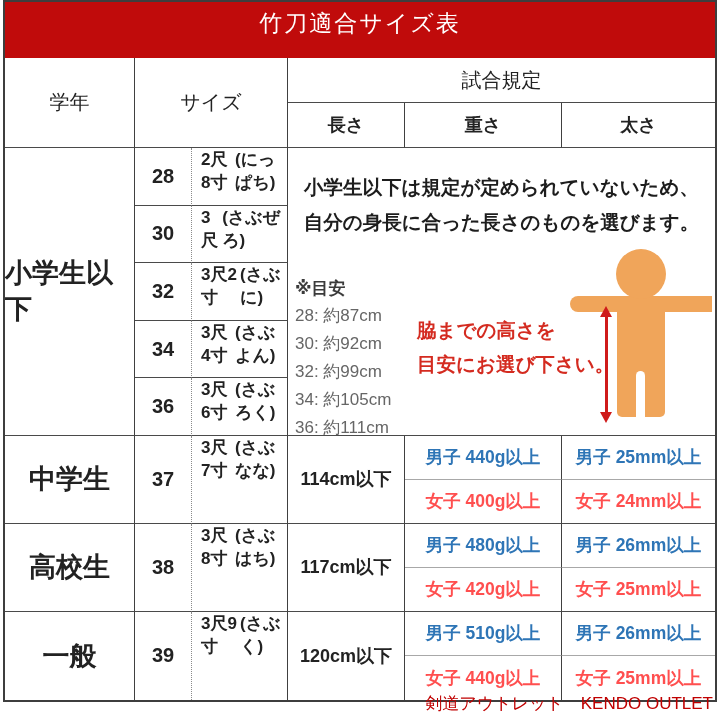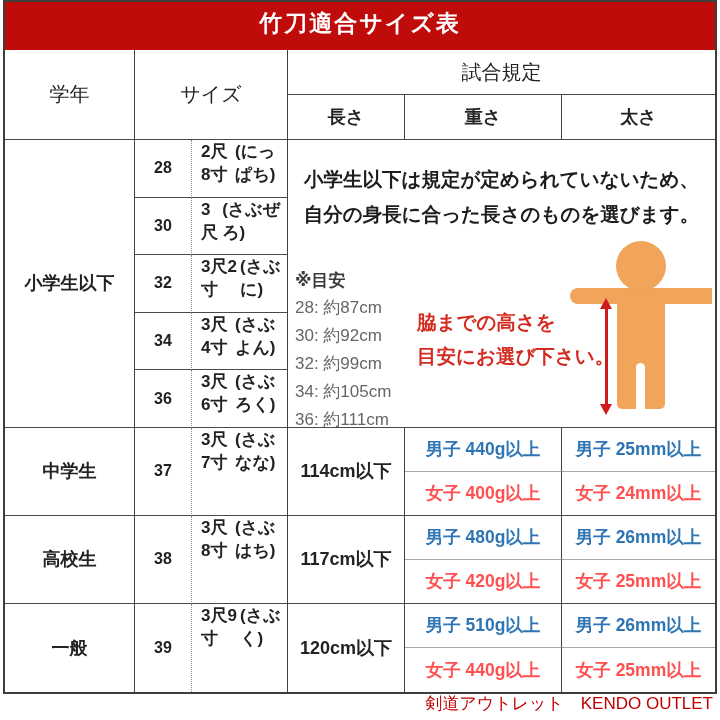--- a/index.html
+++ b/index.html
@@ -5,41 +5,41 @@
   html,body{margin:0;padding:0;}
   body{
     width:720px;height:720px;background:#ffffff;position:relative;overflow:hidden;
     font-family:"Liberation Sans","DejaVu Sans",sans-serif;color:#222;
   }
   .sheet{
     position:absolute;left:3px;top:0;width:710px;
     border:2px solid #3e3e3e;background:#fff;
   }
   .titlebar{
-    height:48px;background:var(--title-bg,#c00b0b);color:#fff;
-    font-size:23px;font-weight:700;text-align:center;line-height:43px;letter-spacing:2px;
+    height:56px;background:var(--title-bg,#c00b0b);color:#fff;
+    font-size:23px;font-weight:400;text-align:center;line-height:43px;letter-spacing:2px;
   }
   .grid{
     display:grid;
     grid-template-columns:130px 57px 96px 117px 157px 1fr;
     grid-template-rows:45px 45px repeat(5,57.6px) repeat(6,44px);
   }
   .cell{
     border-right:1px solid #404040;border-bottom:1px solid #4a4a4a;
     display:flex;align-items:center;justify-content:center;
     background:#fff;box-sizing:border-box;overflow:hidden;
   }
   .no-br{border-right:none;}
   .no-bb{border-bottom:none;}
   .light-bb{border-bottom:1px solid #a8a8a8;}
   .dot-br{border-right:1px dotted #8a8a8a;}
   .hcell{font-size:20px;font-weight:400;}
   .shcell{font-size:18px;font-weight:700;}
-  .grade{font-size:18px;font-weight:700;}
-  .sizenum{font-size:16px;font-weight:700;}
+  .grade{font-size:27px;font-weight:700;}
+  .sizenum{font-size:20px;font-weight:700;}
   .sizename{flex-direction:row;align-items:flex-start;justify-content:center;padding-left:9px;
             font-size:17px;font-weight:700;line-height:23px;}
   .lencell{font-size:18px;font-weight:700;}
   .valcell{font-size:17.5px;font-weight:700;}
   .male{color:var(--male,#2e75b6);}
   .female{color:var(--female,#ff4f4f);}
   
   .msgcell{position:relative;display:block;border-right:none;}
   .note{
     position:absolute;left:0;top:22px;width:100%;text-align:center;

